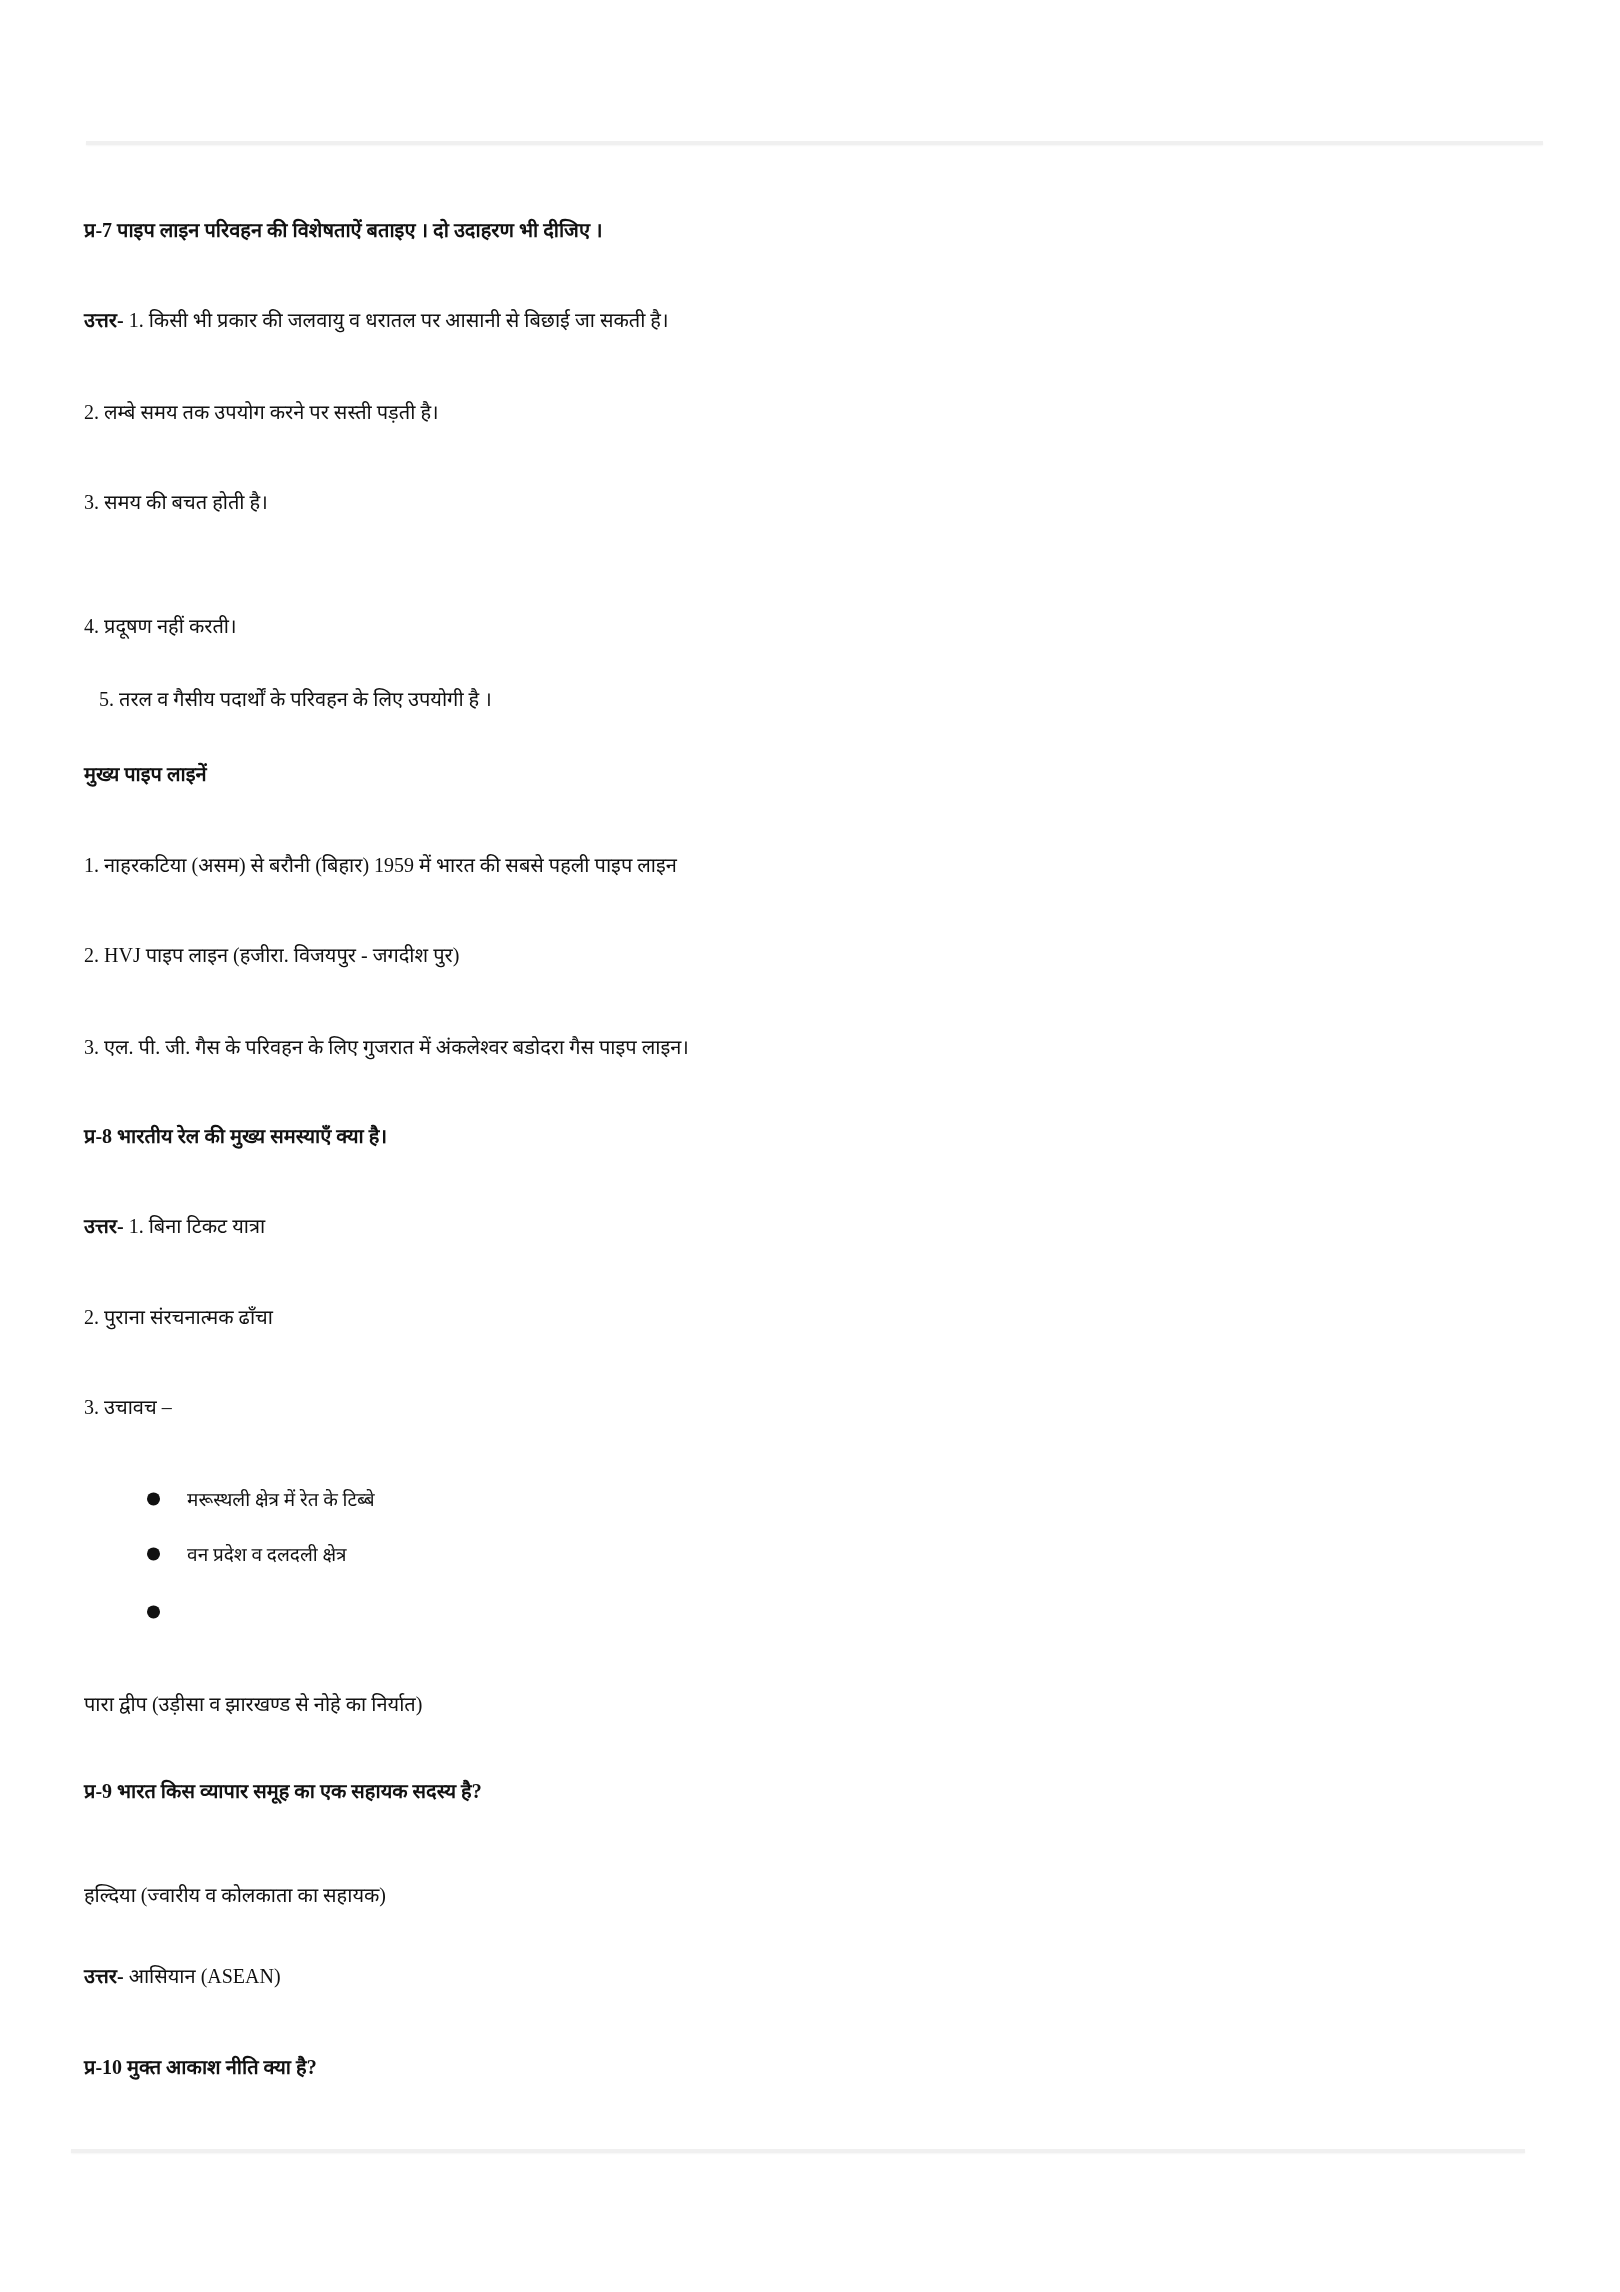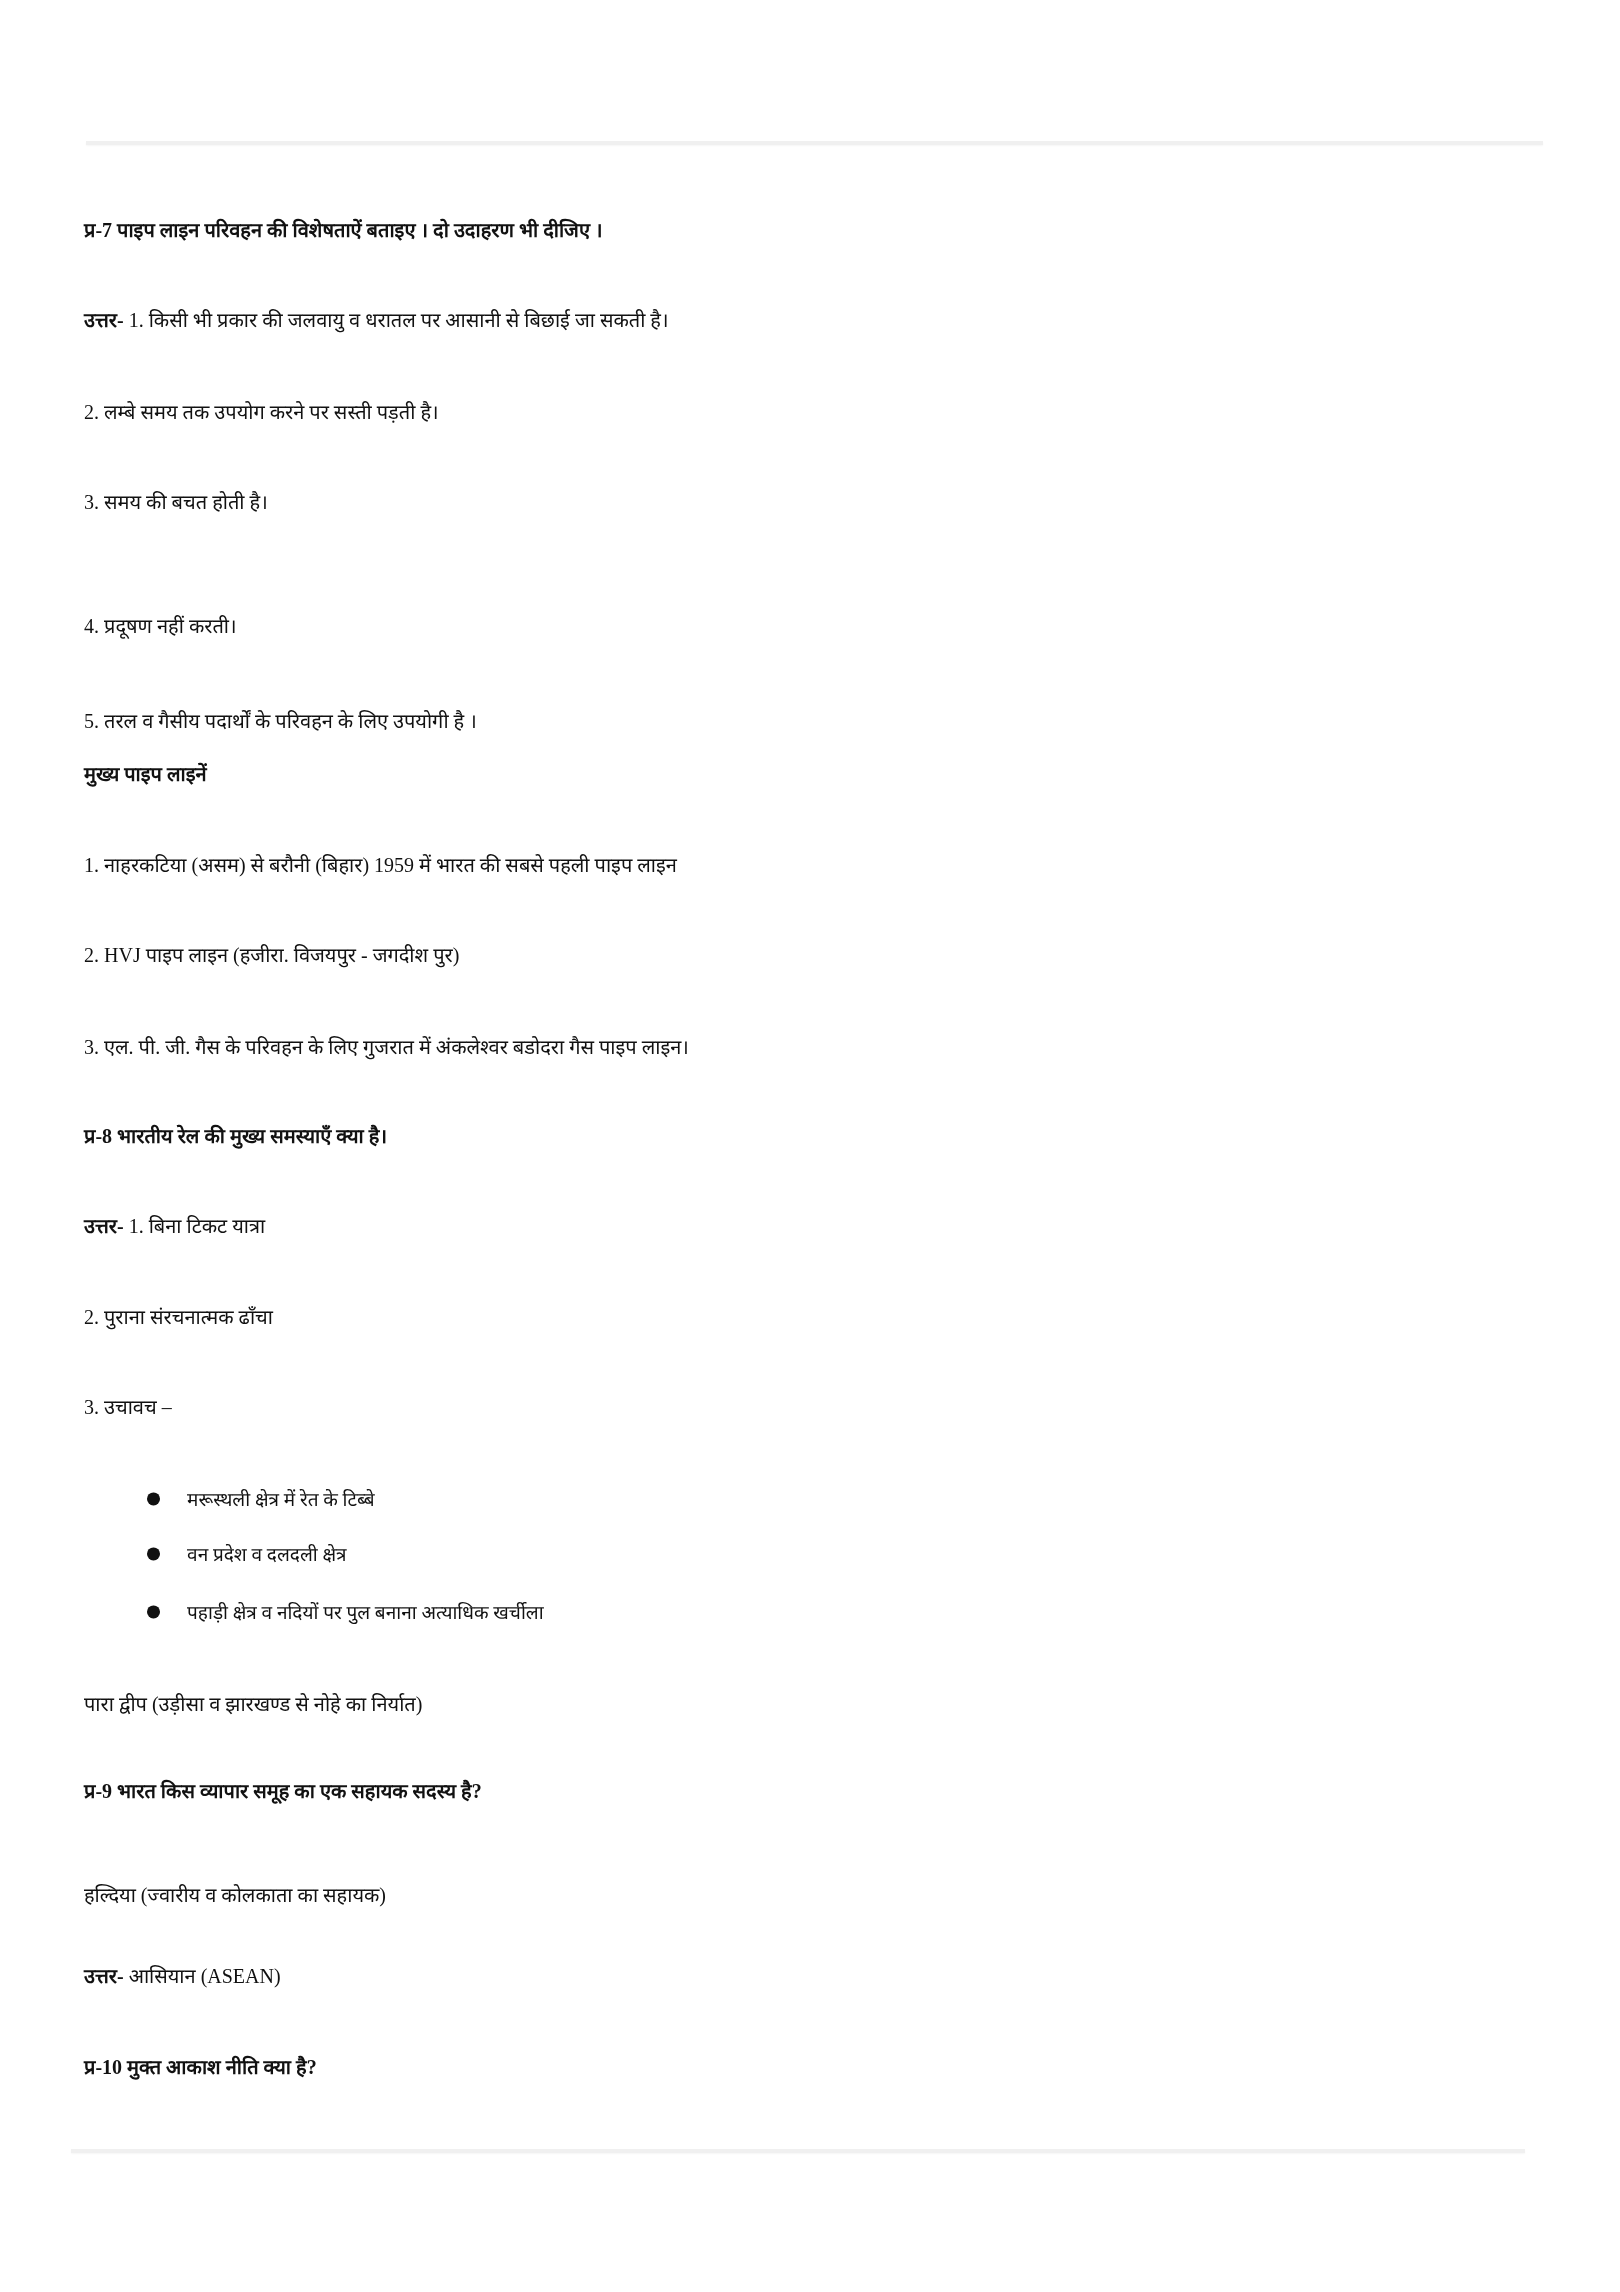--- a/index.html
+++ b/index.html
@@ -14,34 +14,34 @@
 </head>
 <body>
 
 <div class="rule" style="left:86px; top:141px; width:1457px;"></div>
 
 <div class="line bold" style="top:231px;">प्र-7 पाइप लाइन परिवहन की विशेषताऐं बताइए । दो उदाहरण भी दीजिए ।</div>
 <div class="line" style="top:321px;"><span class="bold">उत्तर-</span><span> 1. किसी भी प्रकार की जलवायु व धरातल पर आसानी से बिछाई जा सकती है।</span></div>
 <div class="line" style="top:413px;">2. लम्बे समय तक उपयोग करने पर सस्ती पड़ती है।</div>
 <div class="line" style="top:503px;">3. समय की बचत होती है।</div>
 <div class="line" style="top:627px;">4. प्रदूषण नहीं करती।</div>
-<div class="line" style="top:722px;">5. तरल व गैसीय पदार्थों के परिवहन के लिए उपयोगी है ।</div>
+<div class="line" style="top:700px;margin-left:15px;">5. तरल व गैसीय पदार्थों के परिवहन के लिए उपयोगी है ।</div>
 <div class="line bold" style="top:775px;">मुख्य पाइप लाइनें</div>
 <div class="line" style="top:866px;">1. नाहरकटिया (असम) से बरौनी (बिहार) 1959 में भारत की सबसे पहली पाइप लाइन</div>
 <div class="line" style="top:956px;">2. HVJ पाइप लाइन (हजीरा. विजयपुर - जगदीश पुर)</div>
 <div class="line" style="top:1048px;">3. एल. पी. जी. गैस के परिवहन के लिए गुजरात में अंकलेश्वर बडोदरा गैस पाइप लाइन।</div>
 
 <div class="line bold" style="top:1137px;text-align:right;">प्र-8 भारतीय रेल की मुख्य समस्याएँ क्या है।</div>
 <div class="line" style="top:1227px;"><span class="bold">उत्तर-</span><span> 1. बिना टिकट यात्रा</span></div>
 <div class="line" style="top:1318px;">2. पुराना संरचनात्मक ढाँचा</div>
 <div class="line" style="top:1408px;">3. उचावच –</div>
 
 <div class="bullet-row" style="top:1500px;"><span class="dot"></span><span>मरूस्थली क्षेत्र में रेत के टिब्बे</span></div>
 <div class="bullet-row" style="top:1555px;"><span class="dot"></span><span>वन प्रदेश व दलदली क्षेत्र</span></div>
-<div class="bullet-row" style="top:1613px;"><span class="dot"></span><span>पहाड़ी क्षेत्र व नदियों पर पुल बनाना अत्याधिक खर्चीला</span></div>
+<div class="bullet-row" style="top:1613px;"><span class="dot"></span></div>
 
 <div class="line" style="top:1705px;">पारा द्वीप (उड़ीसा व झारखण्ड से नोहे का निर्यात)</div>
 <div class="line" style="top:1896px;text-align:right;">हल्दिया (ज्वारीय व कोलकाता का सहायक)</div>
 
 <div class="line bold" style="top:1792px;">प्र-9 भारत किस व्यापार समूह का एक सहायक सदस्य है?</div>
 <div class="line" style="top:1977px;"><span class="bold">उत्तर-</span><span> आसियान (ASEAN)</span></div>
 
 <div class="line bold" style="top:2068px;">प्र-10 मुक्त आकाश नीति क्या है?</div>
 
 <div class="rule" style="left:71px; top:2149px; width:1454px;"></div>

